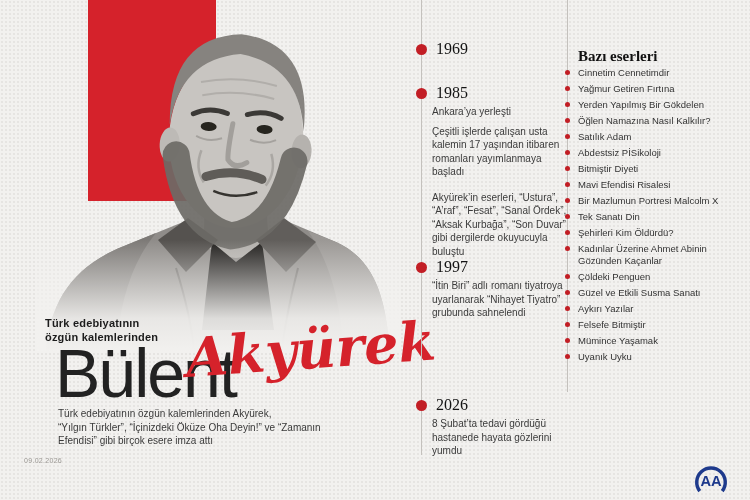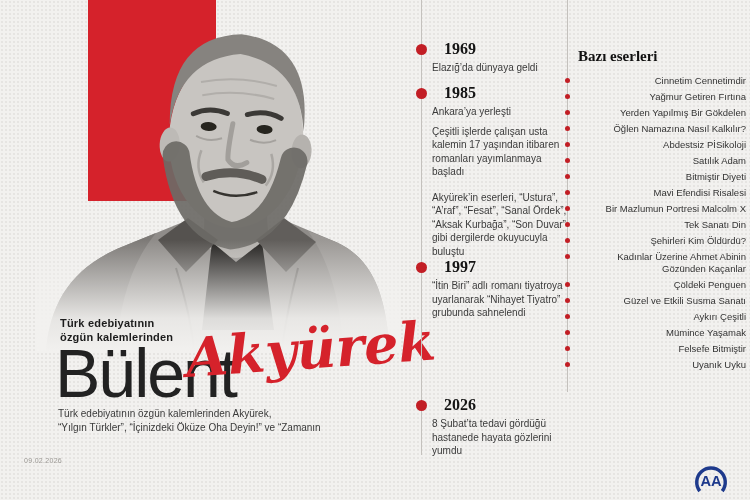--- a/index.html
+++ b/index.html
@@ -6,38 +6,38 @@
   .page{
     position:relative;width:750px;height:500px;overflow:hidden;
     background-color:#f2f1ef;
     background-image:radial-gradient(rgba(70,64,58,.07) 1px, transparent 1.3px);
     background-size:4px 4px;
     font-family:"Liberation Sans", sans-serif;
   }
   .red-bar{position:absolute;left:88px;top:0;width:128px;height:201px;background:#d5222b;}
   .portrait{position:absolute;left:36px;top:0;}
   
-  .kicker{position:absolute;left:60px;top:316px;font-size:11px;line-height:14px;font-weight:700;color:#1c1c1c;letter-spacing:.2px;}
+  .kicker{position:absolute;left:45px;top:316px;font-size:11px;line-height:14px;font-weight:700;color:#1c1c1c;letter-spacing:.2px;}
   .big-first{position:absolute;left:55px;top:334px;font-size:68px;font-weight:200;letter-spacing:-2px;color:#222;font-family:"Liberation Sans",sans-serif;}
   .big-last{position:absolute;left:186px;top:326px;font-size:54px;color:#d5222b;font-style:italic;font-weight:700;font-family:"DejaVu Serif",serif;transform:rotate(-4deg);transform-origin:left center;}
   .summary{position:absolute;left:58px;top:407px;width:330px;font-size:10px;line-height:13.5px;color:#3a3a3a;font-weight:500;}
   .date-stamp{position:absolute;left:24px;top:457px;font-size:7px;color:#9b9894;letter-spacing:.3px;}
   
   .t-line{position:absolute;left:421px;top:0;width:1px;height:455px;background:#c4c1bd;}
   .t-entry{position:absolute;left:407px;width:164px;}
   .t-dot{position:absolute;left:9px;top:4px;width:11px;height:11px;border-radius:50%;background:#c21e25;}
   .t-body{margin-left:25px;}
-  .t-year{font-family:"Liberation Serif",serif;font-size:16px;font-weight:700;color:#141414;line-height:18px;margin:0 0 3px 12px;}
+  .t-year{font-family:"Liberation Serif",serif;font-size:16px;font-weight:400;color:#141414;line-height:18px;margin:0 0 3px 4px;}
   .t-text{margin:0 0 6px 0;width:140px;font-size:10px;line-height:13.5px;color:#3b3b3b;}
   .e1969{top:40px;} .e1985{top:84px;} .e1997{top:258px;} .e2025{top:335px;} .e2026{top:396px;}
   
   .w-line{position:absolute;left:567px;top:0;width:1px;height:392px;background:#c4c1bd;}
   .works{position:absolute;left:578px;top:48px;width:168px;}
-  .works h2{margin:0 0 10px 0;font-family:"Liberation Serif",serif;font-size:15px;font-weight:700;color:#111;}
-  .works ul{list-style:none;margin:0;padding:0;text-align:right;}
+  .works h2{margin:0 0 2px 0;font-family:"Liberation Serif",serif;font-size:15px;font-weight:700;color:#111;}
+  .works ul{list-style:none;margin:0;padding:0;}
   .works li{position:relative;margin:0 0 4.5px 0;font-size:9.5px;line-height:11.5px;color:#333;}
   .w-dot{position:absolute;left:-13px;top:3px;width:5px;height:5px;border-radius:50%;background:#c21e25;}
   
   .aa-logo{position:absolute;left:692px;top:460px;}
 </style>
 </head>
 <body>
 
 <div class="page">
 
@@ -92,31 +92,31 @@
   <div class="kicker">
     <span>Türk edebiyatının</span><br>
     <span>özgün kalemlerinden</span>
   </div>
   <div class="big-first">Bülent</div>
   <div class="big-last">Akyürek</div>
 
   <div class="summary">
     <div>Türk edebiyatının özgün kalemlerinden Akyürek,</div>
     <div>“Yılgın Türkler”, “İçinizdeki Öküze Oha Deyin!” ve “Zamanın</div>
+    <div>Efendisi” gibi birçok esere imza attı</div>
   </div>
 
   <div class="date-stamp">09.02.2026</div>
 
   <div class="t-line"></div>
 
   <div class="t-entry e1969">
     <span class="t-dot"></span>
     <div class="t-body">
       <div class="t-year">1969</div>
-      <p class="t-text">Elazığ’da dünyaya geldi</p>
     </div>
   </div>
 
   <div class="t-entry e1985">
     <span class="t-dot"></span>
     <div class="t-body">
       <div class="t-year">1985</div>
       <p class="t-text">Ankara’ya yerleşti</p>
       <p class="t-text" style="margin-bottom:12px">Çeşitli işlerde çalışan usta kalemin 17 yaşından itibaren romanları yayımlanmaya başladı</p>
       <p class="t-text">Akyürek’in eserleri, “Ustura”, “A’raf”, “Fesat”, “Sanal Ördek”, “Aksak Kurbağa”, “Son Duvar” gibi dergilerde okuyucuyla buluştu</p>
@@ -141,33 +141,33 @@
   </div>
 
   <div class="w-line"></div>
   <div class="works">
     <h2>Bazı eserleri</h2>
     <ul>
       <li><span class="w-dot"></span><span>Cinnetim Cennetimdir</span></li>
       <li><span class="w-dot"></span><span>Yağmur Getiren Fırtına</span></li>
       <li><span class="w-dot"></span><span>Yerden Yapılmış Bir Gökdelen</span></li>
       <li><span class="w-dot"></span><span>Öğlen Namazına Nasıl Kalkılır?</span></li>
+      <li><span class="w-dot"></span><span>Satılık Adam</span></li>
       <li><span class="w-dot"></span><span>Abdestsiz PİSikoloji</span></li>
-      <li><span class="w-dot"></span><span>Satılık Adam</span></li>
       <li><span class="w-dot"></span><span>Bitmiştir Diyeti</span></li>
       <li><span class="w-dot"></span><span>Mavi Efendisi Risalesi</span></li>
       <li><span class="w-dot"></span><span>Bir Mazlumun Portresi Malcolm X</span></li>
       <li><span class="w-dot"></span><span>Tek Sanatı Din</span></li>
       <li><span class="w-dot"></span><span>Şehirleri Kim Öldürdü?</span></li>
       <li><span class="w-dot"></span><span>Kadınlar Üzerine Ahmet Abinin Gözünden Kaçanlar</span></li>
       <li><span class="w-dot"></span><span>Çöldeki Penguen</span></li>
       <li><span class="w-dot"></span><span>Güzel ve Etkili Susma Sanatı</span></li>
-      <li><span class="w-dot"></span><span>Aykırı Çeşitli</span></li>
+      <li><span class="w-dot"></span><span>Aykırı Yazılar</span></li>
+      <li><span class="w-dot"></span><span>Felsefe Bitmiştir</span></li>
       <li><span class="w-dot"></span><span>Mümince Yaşamak</span></li>
-      <li><span class="w-dot"></span><span>Felsefe Bitmiştir</span></li>
       <li><span class="w-dot"></span><span>Uyanık Uyku</span></li>
     </ul>
   </div>
 
   <svg class="aa-logo" viewBox="0 0 44 44" width="38" height="38" aria-hidden="true">
     <path d="M 9 36 A 16.5 16.5 0 1 1 35 36" fill="none" stroke="#1e3a8c" stroke-width="4"></path>
     <text x="22" y="30" text-anchor="middle" font-family="Liberation Sans, sans-serif" font-size="17" font-weight="bold" fill="#1e3a8c">AA</text>
   </svg>
 
 </div>

